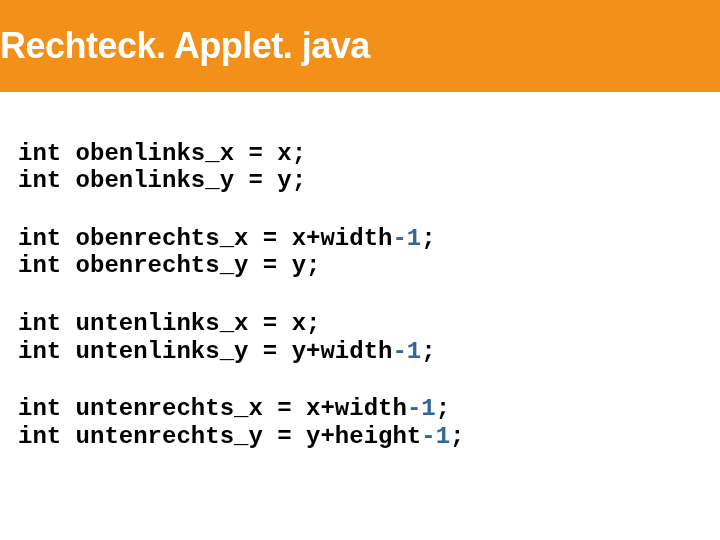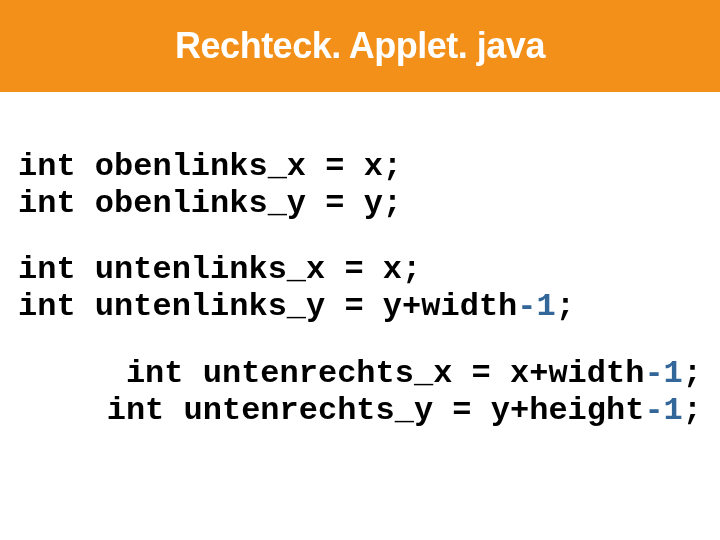--- a/index.html
+++ b/index.html
@@ -15,47 +15,48 @@
     height: 540px;
     position: relative;
     box-sizing: border-box;
   }
   .title-bar {
     background: #f29019;
     width: 100%;
     height: 92px;
     display: flex;
     align-items: center;
-    justify-content: center;
+    justify-content: flex-start;
   }
   .title-text {
     color: #ffffff;
     font-weight: bold;
     font-size: 36px;
     letter-spacing: -0.5px;
   }
   .code-area {
     padding: 20px 18px 0 18px;
     font-family: "Courier New", Courier, monospace;
-    font-size: 32px;
+    font-size: 24px;
     line-height: 1.15;
     font-weight: bold;
     color: #000000;
     white-space: pre;
   }
   .num { color: #336699; }
   .code-block { margin-bottom: 30px; }
-  .code-block:last-child { margin-bottom: 0; text-align: right; }
+  .code-block:last-child { margin-bottom: 0; }
 </style>
 </head>
 <body>
 
 <div class="slide">
   <div class="title-bar">
     <div class="title-text">Rechteck. Applet. java</div>
   </div>
 
   <div class="code-area">
 <div class="code-block"><span>int obenlinks_x = x;</span>
-<span>int obenlinks_y = y;</span></div><div class="code-block"><span>int untenlinks_x = x;</span>
+<span>int obenlinks_y = y;</span></div><div class="code-block"><span>int obenrechts_x = x+width</span><span class="num">-1</span><span>;</span>
+<span>int obenrechts_y = y;</span></div><div class="code-block"><span>int untenlinks_x = x;</span>
 <span>int untenlinks_y = y+width</span><span class="num">-1</span><span>;</span></div><div class="code-block"><span>int untenrechts_x = x+width</span><span class="num">-1</span><span>;</span>
 <span>int untenrechts_y = y+height</span><span class="num">-1</span><span>;</span></div></div>
 </div>
 
 </body></html>

